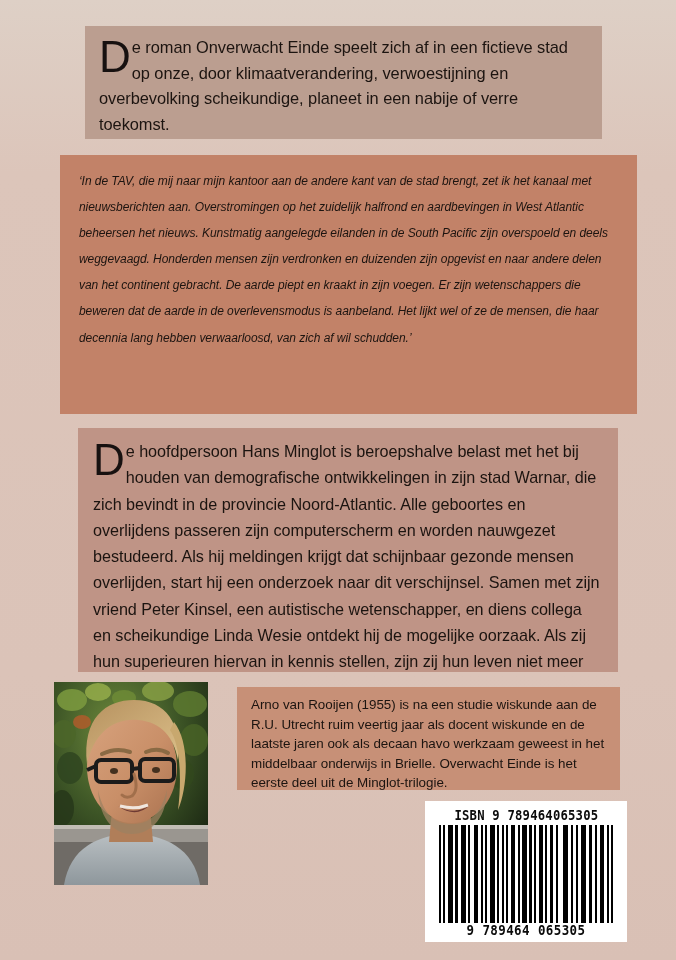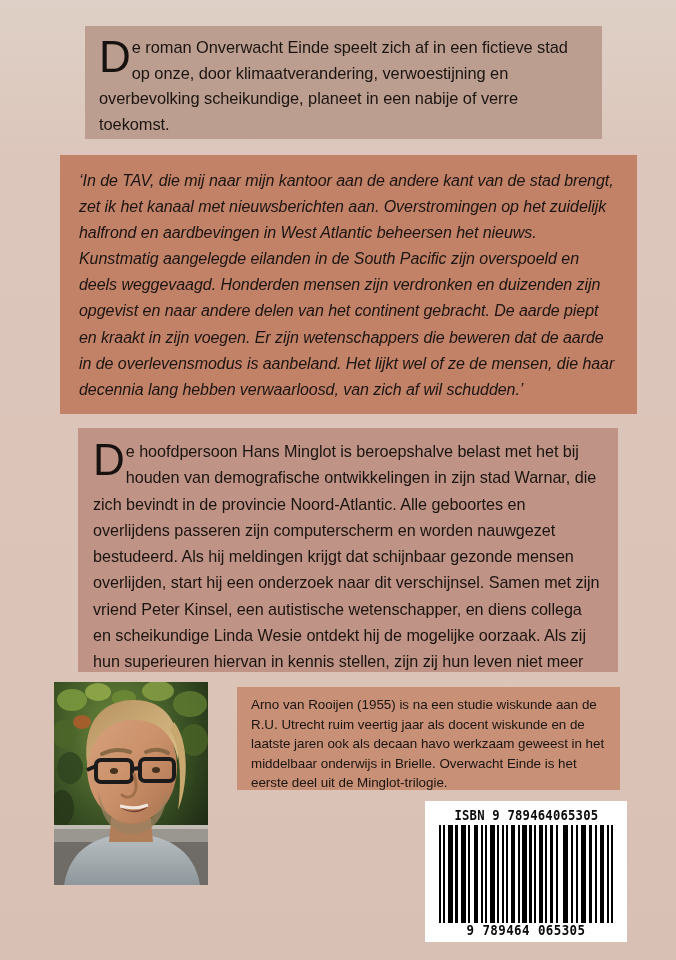--- a/index.html
+++ b/index.html
@@ -37,21 +37,21 @@
     line-height: 25.5px;
     letter-spacing: -0.05px;
   }
   .block-quote {
     left: 60px;
     top: 155px;
     width: 577px;
     height: 259px;
     background: #c28268;
     padding: 13px 20px 10px 19px;
-    font-size: 16px;
+    font-size: 12px;
     line-height: 26.1px;
     font-style: italic;
     letter-spacing: -0.05px;
   }
   .block-synopsis {
     left: 78px;
     top: 428px;
     width: 540px;
     height: 244px;
     background: #bf9486;

